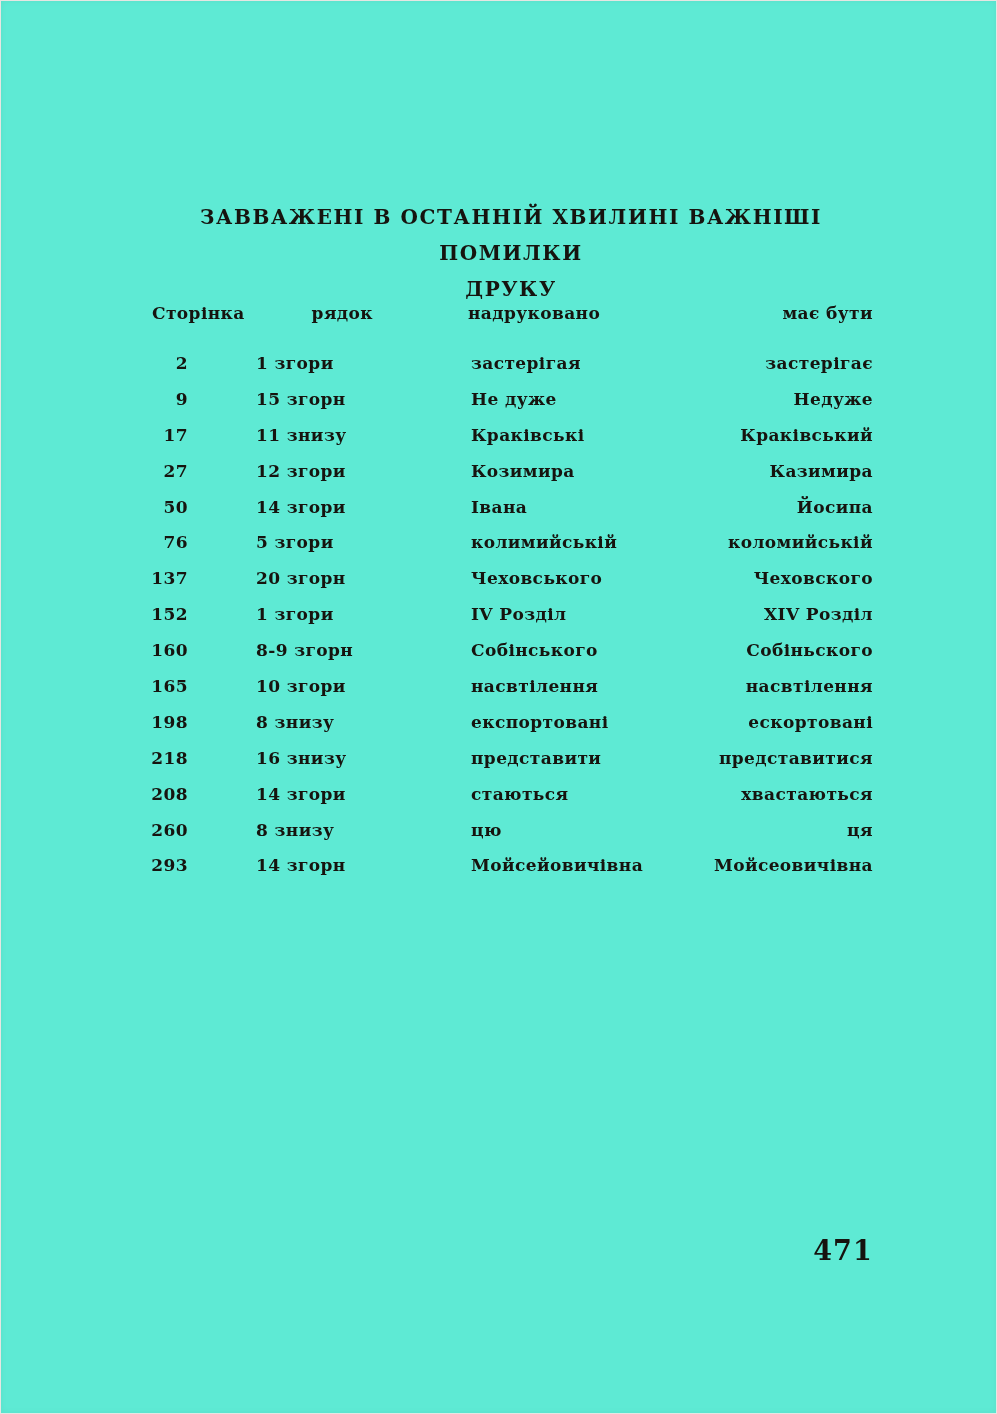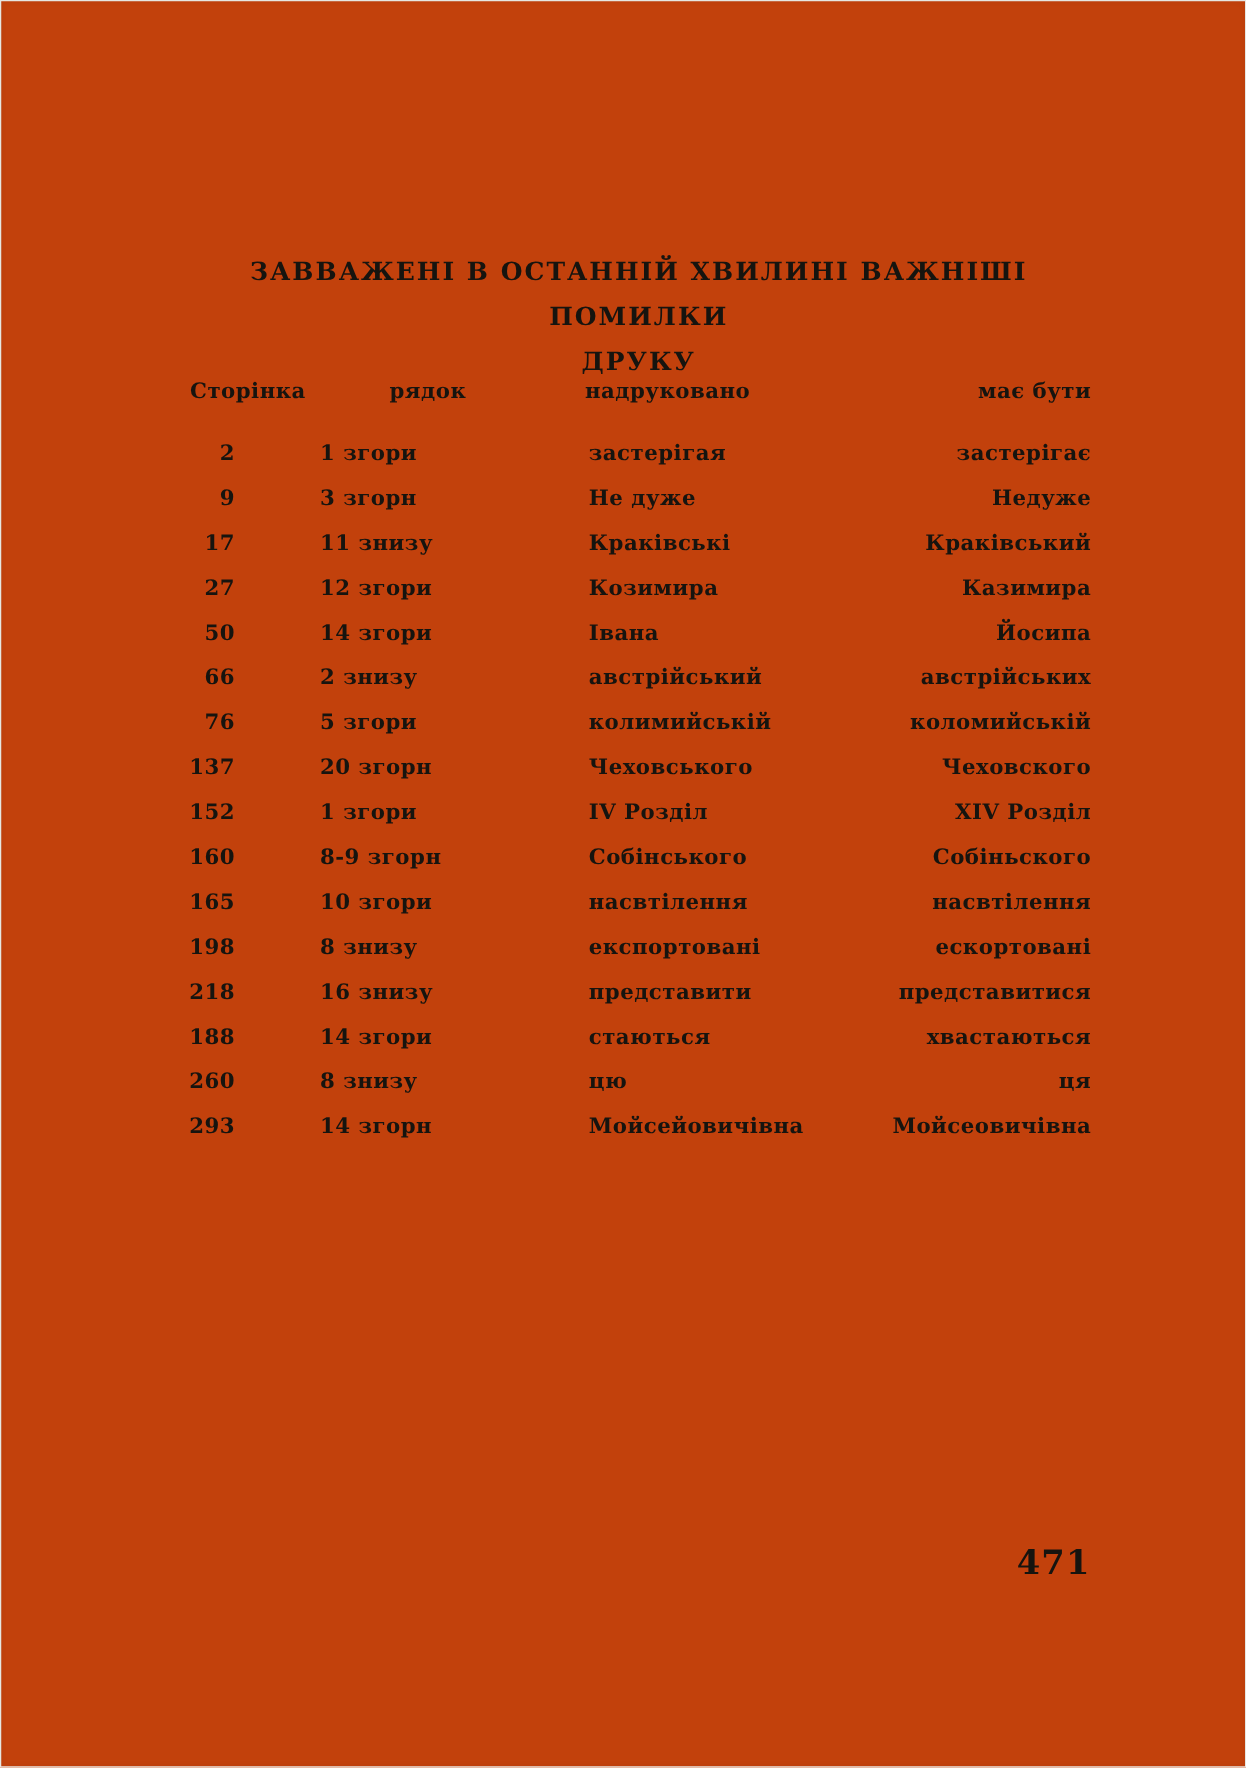--- a/index.html
+++ b/index.html
@@ -4,21 +4,21 @@
 <style>
   html, body {
     margin: 0;
     padding: 0;
     background: #ffffff;
   }
   .page {
     position: relative;
     width: 997px;
     height: 1414px;
-    background: #c2410c;
+    background: #5eead4;
     border: 1px solid #e6e6e2;
     box-shadow: inset 0 0 6px rgba(0,0,0,0.05);
     box-sizing: border-box;
     font-family: "DejaVu Serif", serif;
     color: #16140f;
     overflow: hidden;
   }
   .title {
     position: absolute;
     left: 128px;
@@ -96,47 +96,41 @@
     </div>
     <div class="tbody">
         <div class="trow">
           <div class="cell c1">2</div>
           <div class="cell c2">1 згори</div>
           <div class="cell c3">застерігая</div>
           <div class="cell c4">застерігає</div>
         </div>
         <div class="trow">
           <div class="cell c1">9</div>
-          <div class="cell c2">3 згорн</div>
+          <div class="cell c2">15 згорн</div>
           <div class="cell c3">Не дуже</div>
           <div class="cell c4">Недуже</div>
         </div>
         <div class="trow">
           <div class="cell c1">17</div>
           <div class="cell c2">11 знизу</div>
           <div class="cell c3">Краківські</div>
           <div class="cell c4">Краківський</div>
         </div>
         <div class="trow">
           <div class="cell c1">27</div>
           <div class="cell c2">12 згори</div>
           <div class="cell c3">Козимира</div>
           <div class="cell c4">Казимира</div>
         </div>
         <div class="trow">
           <div class="cell c1">50</div>
           <div class="cell c2">14 згори</div>
           <div class="cell c3">Івана</div>
           <div class="cell c4">Йосипа</div>
-        </div>
-        <div class="trow">
-          <div class="cell c1">66</div>
-          <div class="cell c2">2 знизу</div>
-          <div class="cell c3">австрійський</div>
-          <div class="cell c4">австрійських</div>
         </div>
         <div class="trow">
           <div class="cell c1">76</div>
           <div class="cell c2">5 згори</div>
           <div class="cell c3">колимийській</div>
           <div class="cell c4">коломийській</div>
         </div>
         <div class="trow">
           <div class="cell c1">137</div>
           <div class="cell c2">20 згорн</div>
@@ -167,21 +161,21 @@
           <div class="cell c3">експортовані</div>
           <div class="cell c4">ескортовані</div>
         </div>
         <div class="trow">
           <div class="cell c1">218</div>
           <div class="cell c2">16 знизу</div>
           <div class="cell c3">представити</div>
           <div class="cell c4">представитися</div>
         </div>
         <div class="trow">
-          <div class="cell c1">188</div>
+          <div class="cell c1">208</div>
           <div class="cell c2">14 згори</div>
           <div class="cell c3">стаються</div>
           <div class="cell c4">хвастаються</div>
         </div>
         <div class="trow">
           <div class="cell c1">260</div>
           <div class="cell c2">8 знизу</div>
           <div class="cell c3">цю</div>
           <div class="cell c4">ця</div>
         </div>

